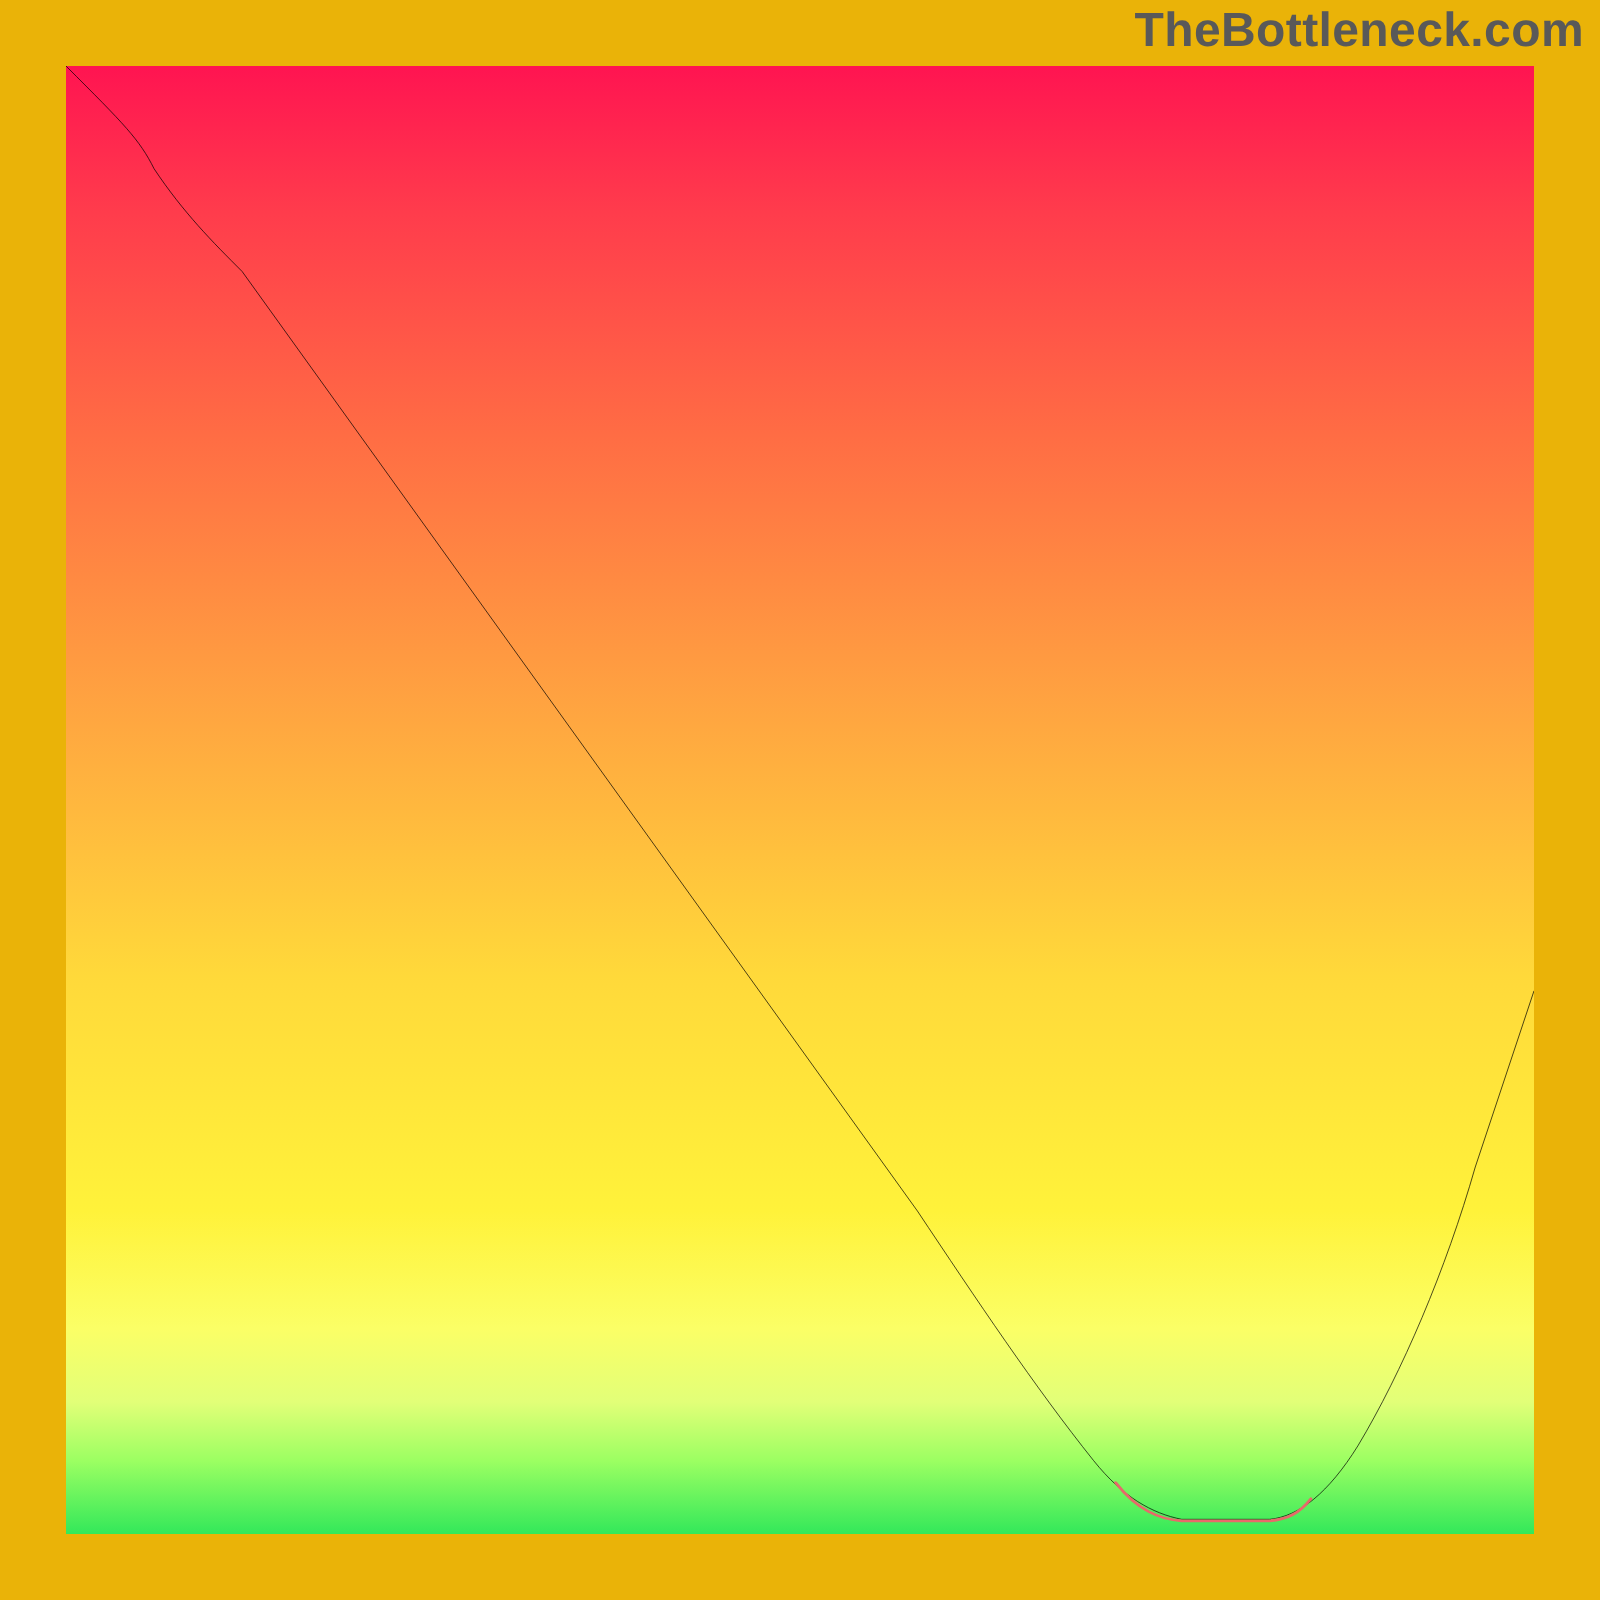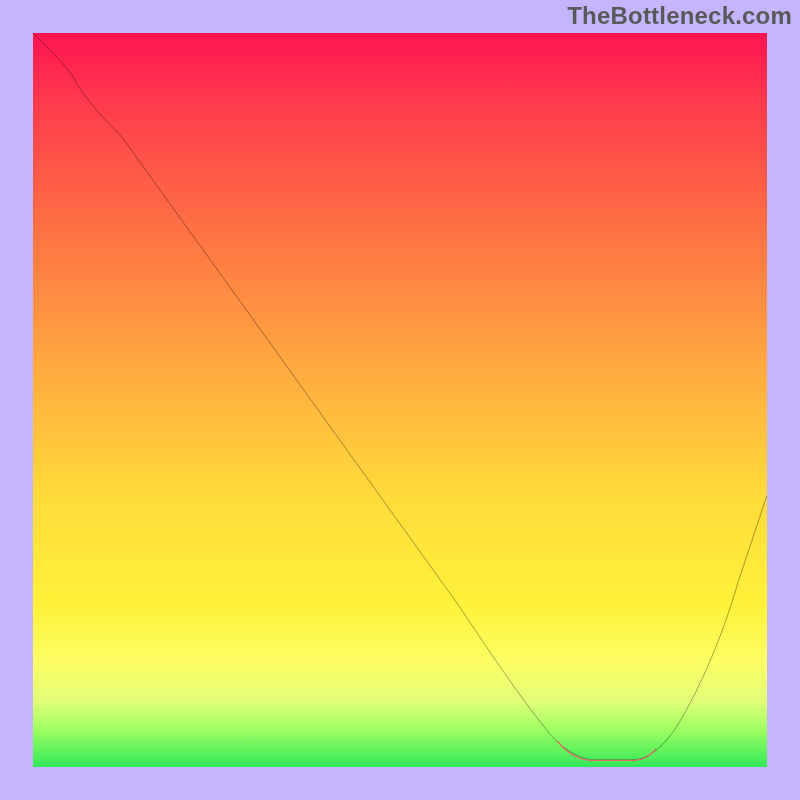--- a/index.html
+++ b/index.html
@@ -8,21 +8,21 @@
     width: 800px;
     height: 800px;
     background: #000;
     overflow: hidden;
     font-family: Arial, Helvetica, sans-serif;
   }
   .frame {
     position: relative;
     width: 800px;
     height: 800px;
-    background: #c4b5fd;
+    background: #eab308;
   }
   .plot-area {
     position: absolute;
     left: 33px;
     top: 33px;
     width: 734px;
     height: 734px;
     
     background: linear-gradient(
       to bottom,

